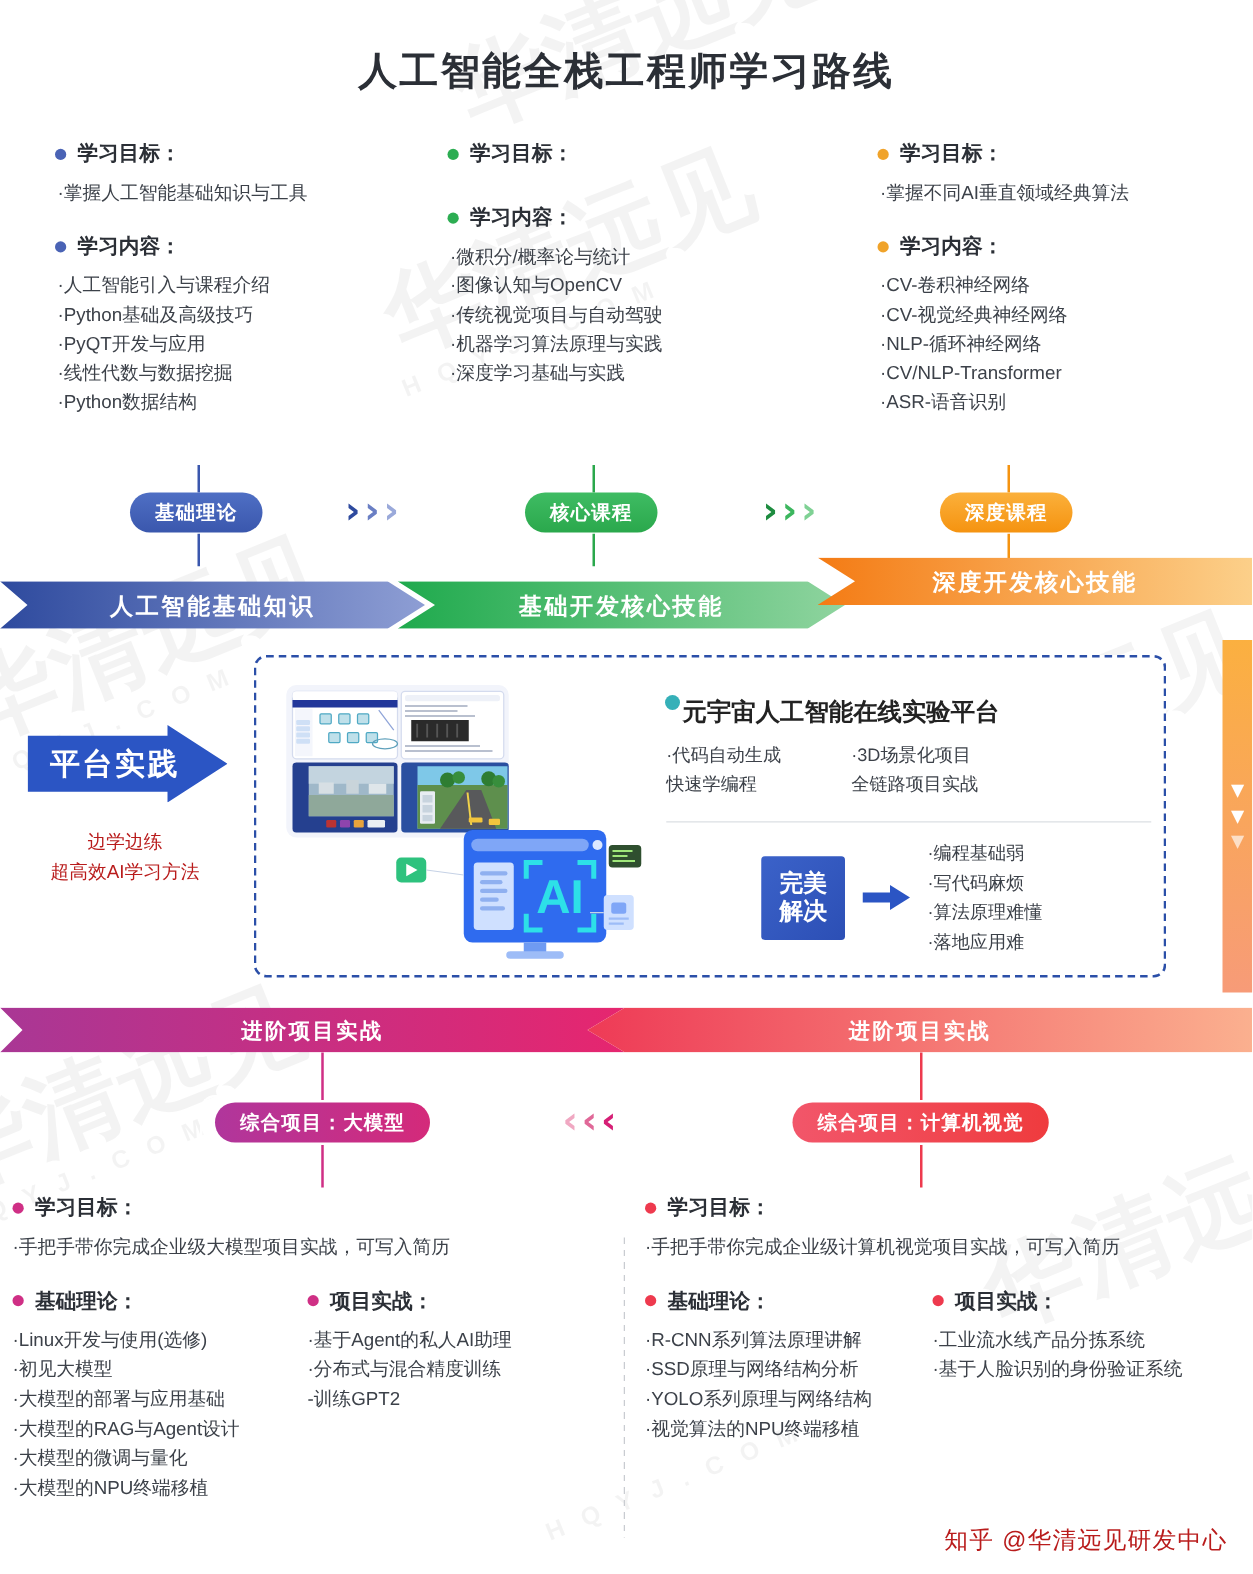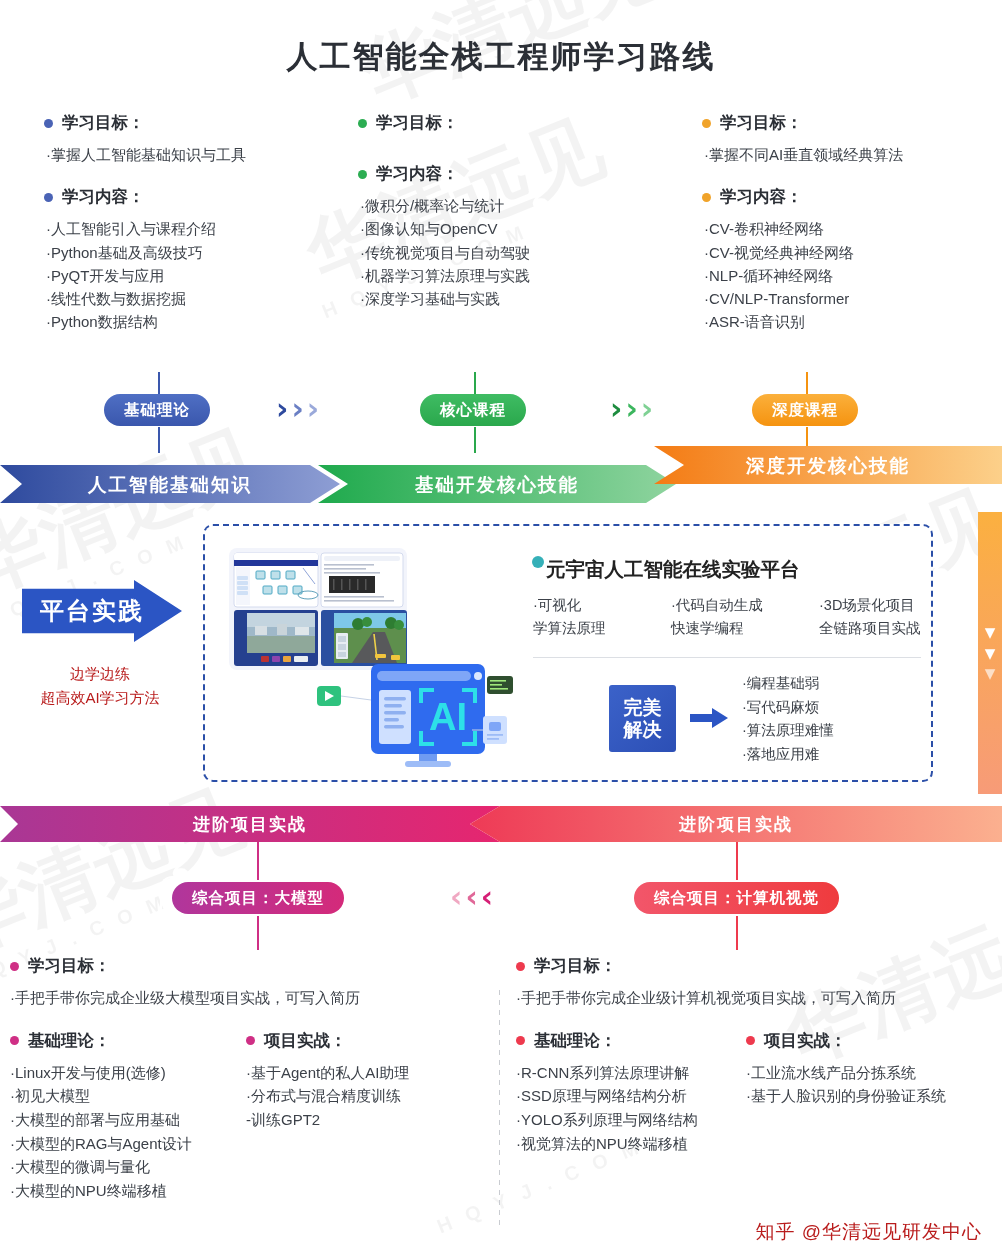--- a/index.html
+++ b/index.html
@@ -400,24 +400,20 @@
       <path d="M247 190 L258 190" stroke="#c6d2e6" stroke-width="1"></path>
     </svg>
   </div>
 
   <div class="mvtitle">
     <span class="mvdot"></span>
     <span>元宇宙人工智能在线实验平台</span>
   </div>
 
   <div class="mvcols">
-    <div class="mvcol" style="width:118px;">
-      <div>·可视化</div>
-      <div>学算法原理</div>
-    </div>
     <div class="mvcol" style="width:128px;">
       <div>·代码自动生成</div>
       <div>快速学编程</div>
     </div>
     <div class="mvcol">
       <div>·3D场景化项目</div>
       <div>全链路项目实战</div>
     </div>
   </div>
   <div class="mvrule"></div>

